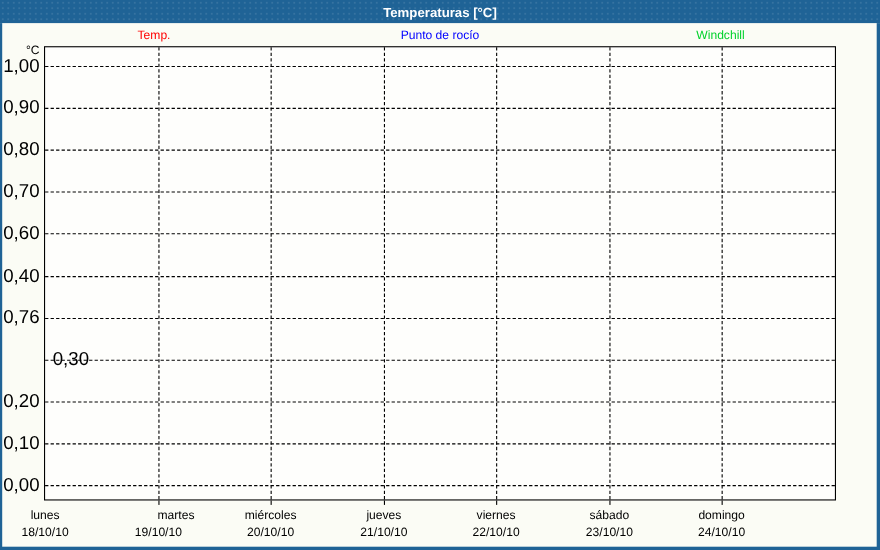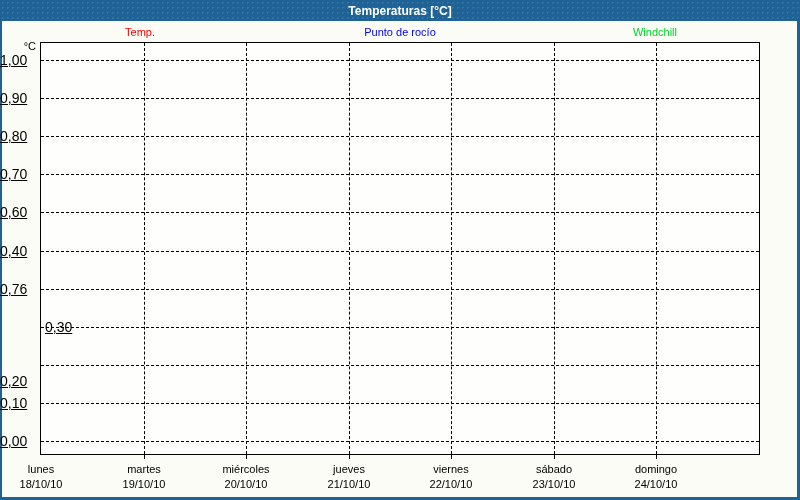--- a/index.html
+++ b/index.html
@@ -30,21 +30,21 @@
     text-align:right; font-size:11px; color:#000;
   }
   .plot {
     position:absolute; left:40px; top:42px; width:720px; height:413px;
     border:1px solid #000000; background:#fefefc;
   }
   .hgrid { position:absolute; left:0; width:100%; height:0; border-top:1px dashed #000; }
   .vgrid { position:absolute; top:0; height:100%; width:0; border-left:1px dashed #000; }
   .ytick {
     position:absolute; left:0; width:36px; height:14px; line-height:14px;
-    font-size:14px; color:#000;text-decoration:underline;
+    text-align:right; font-size:17px; color:#000;
   }
   .xday  { position:absolute; top:463px; width:100px; text-align:center; font-size:11px; color:#000; }
   .xdate { position:absolute; top:478px; width:100px; text-align:center; font-size:11px; color:#000; }
   .xtick { position:absolute; top:455px; width:1px; height:4px; background:#000; }
 </style>
 </head>
 <body>
 
 <div class="window">
 
@@ -83,26 +83,26 @@
     </div>
 
 <div class="ytick" style="top: 53px;">1,00</div>
     <div class="ytick" style="top: 91px;">0,90</div>
     <div class="ytick" style="top: 129px;">0,80</div>
     <div class="ytick" style="top: 167px;">0,70</div>
     <div class="ytick" style="top: 205px;">0,60</div>
     <div class="ytick" style="top: 244px;">0,40</div>
     <div class="ytick" style="top: 282px;">0,76</div>
     <div class="ytick" style="top: 320px; margin-left: 45px;">0,30</div>
-    <div class="ytick" style="top: 374px;">0,20</div>
+    <div class="ytick" style="top: 358px;">0,20</div>
     <div class="ytick" style="top: 396px;">0,10</div>
     <div class="ytick" style="top: 434px;">0,00</div>
     <div class="xday" style="left: -9px;">lunes</div>
     <div class="xdate" style="left: -9px;">18/10/10</div>
-    <div class="xday" style="left: 94px;">martes</div>
+    <div class="xday" style="left: 110px;">martes</div>
     <div class="xdate" style="left: 94px;">19/10/10</div>
     <div class="xtick" style="left: 144px;"></div>
     <div class="xday" style="left: 196px;">miércoles</div>
     <div class="xdate" style="left: 196px;">20/10/10</div>
     <div class="xtick" style="left: 246px;"></div>
     <div class="xday" style="left: 299px;">jueves</div>
     <div class="xdate" style="left: 299px;">21/10/10</div>
     <div class="xtick" style="left: 349px;"></div>
     <div class="xday" style="left: 401px;">viernes</div>
     <div class="xdate" style="left: 401px;">22/10/10</div>

